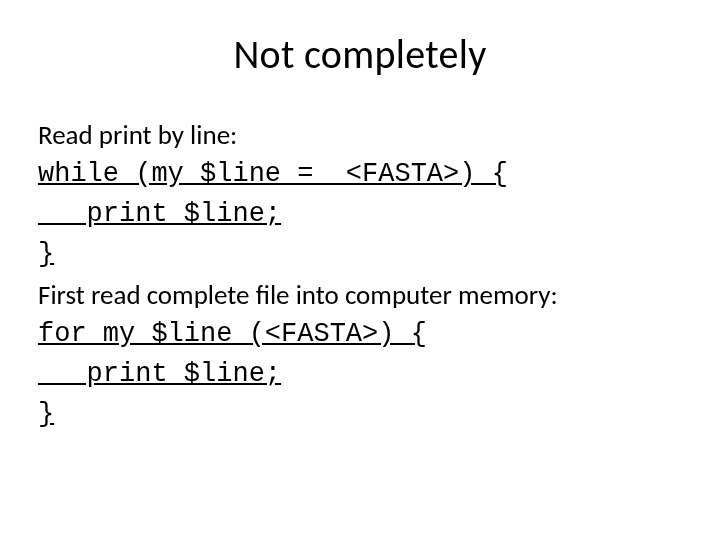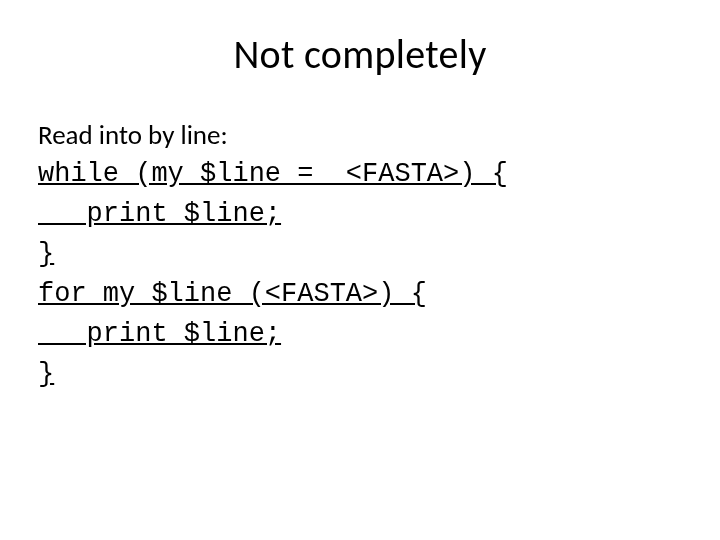--- a/index.html
+++ b/index.html
@@ -32,21 +32,22 @@
   .sans { font-family: Calibri, "Segoe UI", Arial, sans-serif; }
   .mono { font-family: "Courier New", Courier, monospace; text-decoration: underline; }
   .line { white-space: pre; }
 </style>
 </head>
 <body>
 
 <div class="slide">
   <h1 class="title">Not completely</h1>
   <div class="body">
-    <div class="line sans">Read into by line:</div>
+    <div class="line sans">Read print by line:</div>
     <div class="line mono">while (my $line =  &lt;FASTA&gt;) {</div>
     <div class="line mono">   print $line;</div>
     <div class="line mono">}</div>
+    <div class="line sans">First read complete file into computer memory:</div>
     <div class="line mono">for my $line (&lt;FASTA&gt;) {</div>
     <div class="line mono">   print $line;</div>
     <div class="line mono">}</div>
   </div>
 </div>
 
 </body></html>

